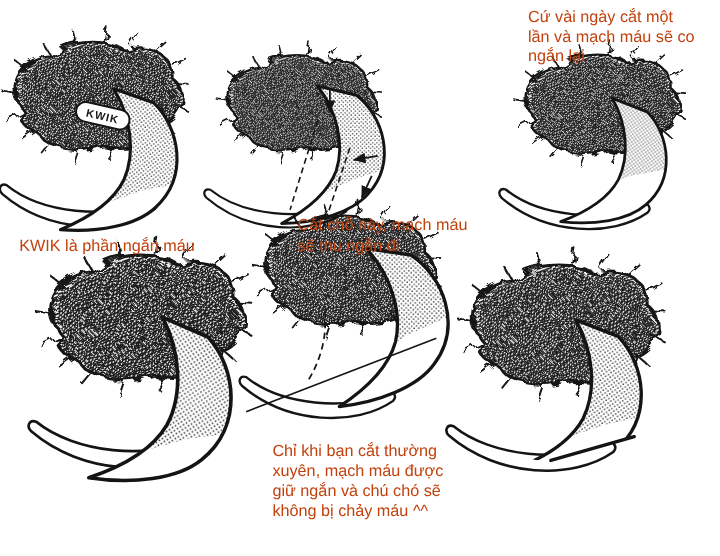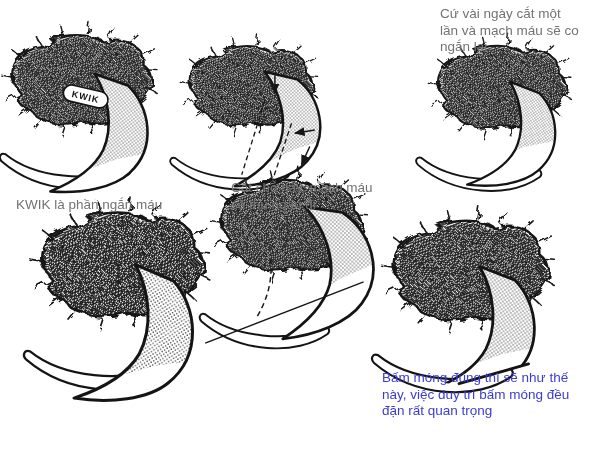--- a/index.html
+++ b/index.html
@@ -2,21 +2,21 @@
 <html><head>
 <meta charset="utf-8">
 <style>
   html,body{margin:0;padding:0;background:#fff;}
   #canvas{
     position:relative;width:600px;height:463px;background:#ffffff;
     overflow:hidden;font-family:"Liberation Sans",sans-serif;
   }
   .panel{position:absolute;overflow:visible;}
   .cap{
-    position:absolute;font-size:13.5px;line-height:1.24;color:#737373;
+    position:absolute;font-size:13.5px;line-height:1.24;color:#c2410c;
     text-align:left;white-space:normal;
   }
   .cap.blue{color:#3b3bd2;}
   .clawFill{fill:#ffffff;stroke:none;}
   .clawStroke{fill:none;stroke:#141414;stroke-width:3;stroke-linejoin:round;}
   .toeStroke{fill:#ffffff;stroke:#141414;stroke-width:2.2;}
   .hairStroke{stroke:#141414;stroke-width:1.6;fill:none;stroke-linecap:round;}
   .fur{filter:url(#rough);}
   .dashLine{stroke:#151515;stroke-width:1.6;stroke-dasharray:6 4;fill:none;}
   .arrowLine{stroke:#151515;stroke-width:1.8;fill:none;}
@@ -177,20 +177,20 @@
           </g>
         <use href="#clawP" class="clawStroke"></use>
       </g>
       <line x1="58" y1="130" x2="128" y2="96" class="cutEdge"></line>
     </g>
   </svg>
 
 
   <div class="cap" style="left:440px;top:6px;width:140px">Cứ vài ngày cắt một lần và mạch máu sẽ co ngắn lại</div>
 
-  <div class="cap" style="left:231px;top:180px;width:152px">Cắt chỗ này, mạch máu sẽ thu ngắn đi</div>
+  <div class="cap" style="left:248px;top:180px;width:152px">Cắt chỗ này, mạch máu sẽ thu ngắn đi</div>
 
   <div class="cap" style="left:16px;top:197px;width:220px">KWIK là phần ngắn máu</div>
 
+  <div class="cap" style="left:227px;top:368px;width:146px">Chỉ khi bạn cắt thường xuyên, mạch máu được giữ ngắn và chú chó sẽ không bị chảy máu ^^</div>
 
-  <div class="cap blue" style="left:382px;top:370px;width:212px">Bấm móng đúng thì sẽ như thế này, việc duy trì bấm móng đều đặn rất quan trọng</div>
 
 </div>
 
 </body></html>

